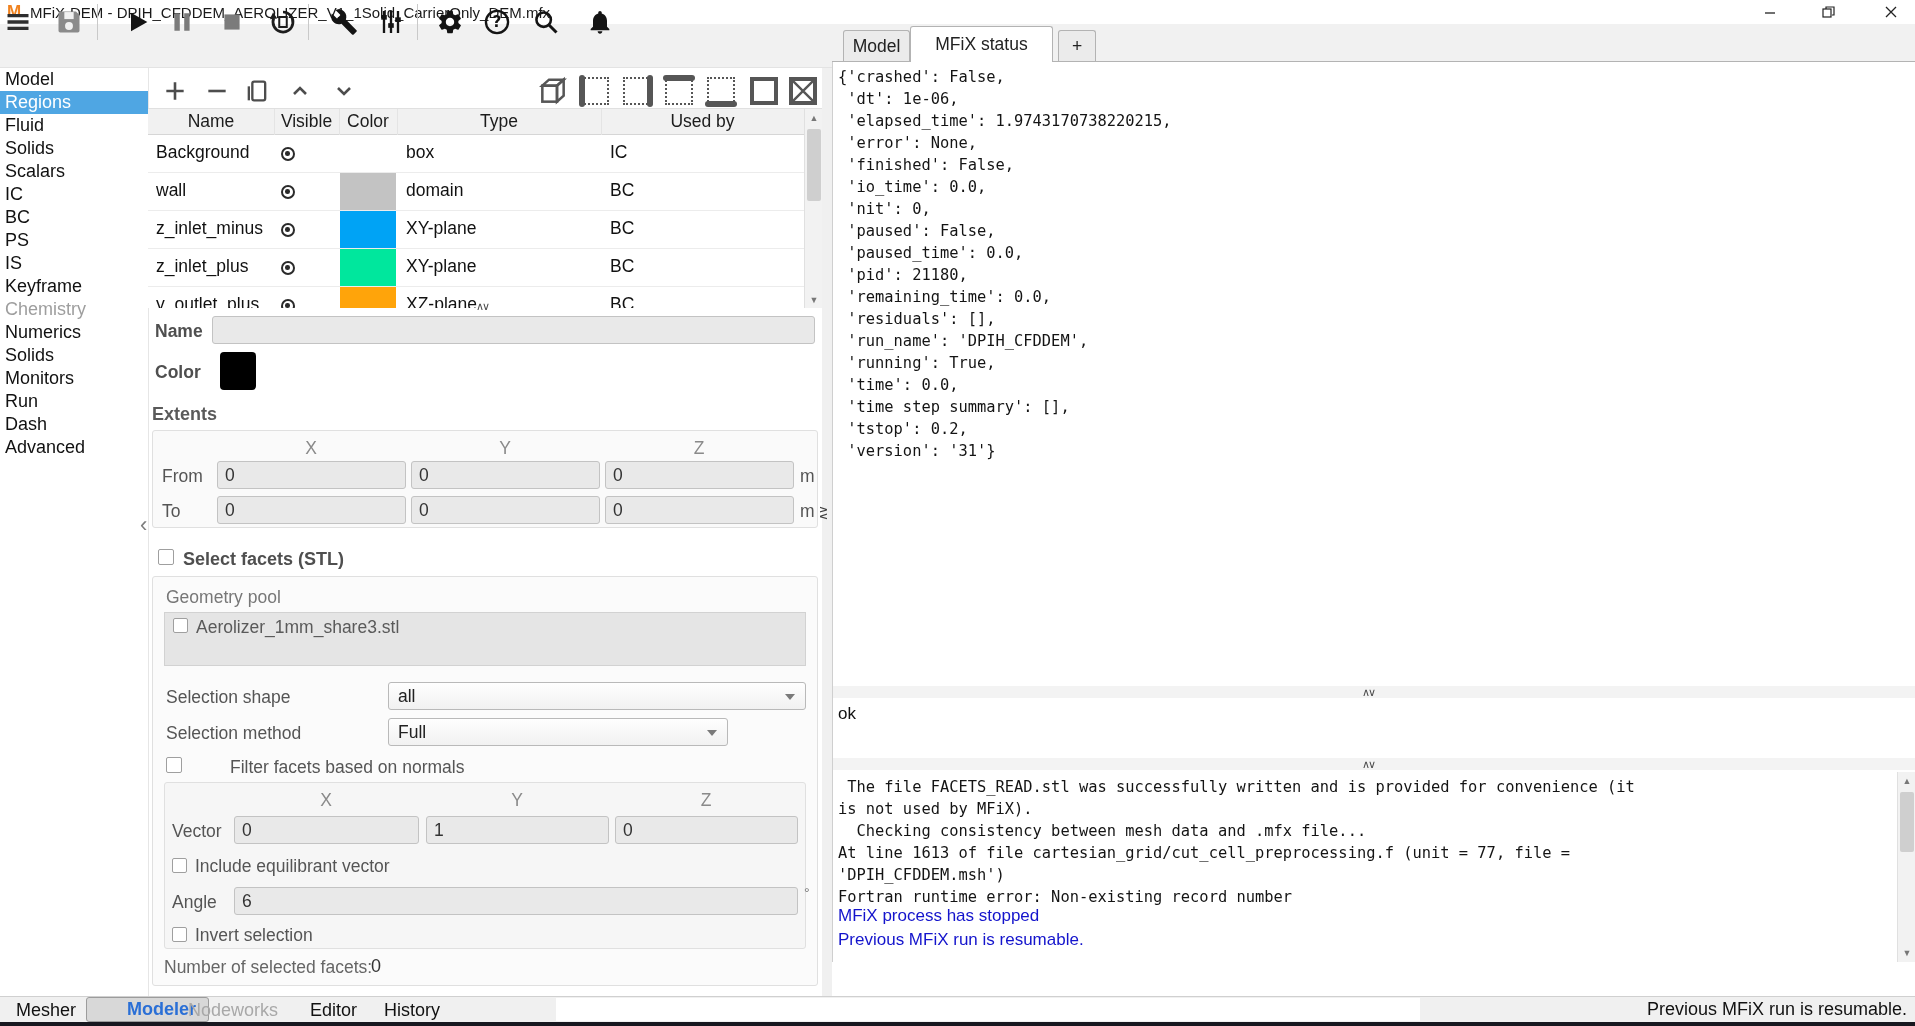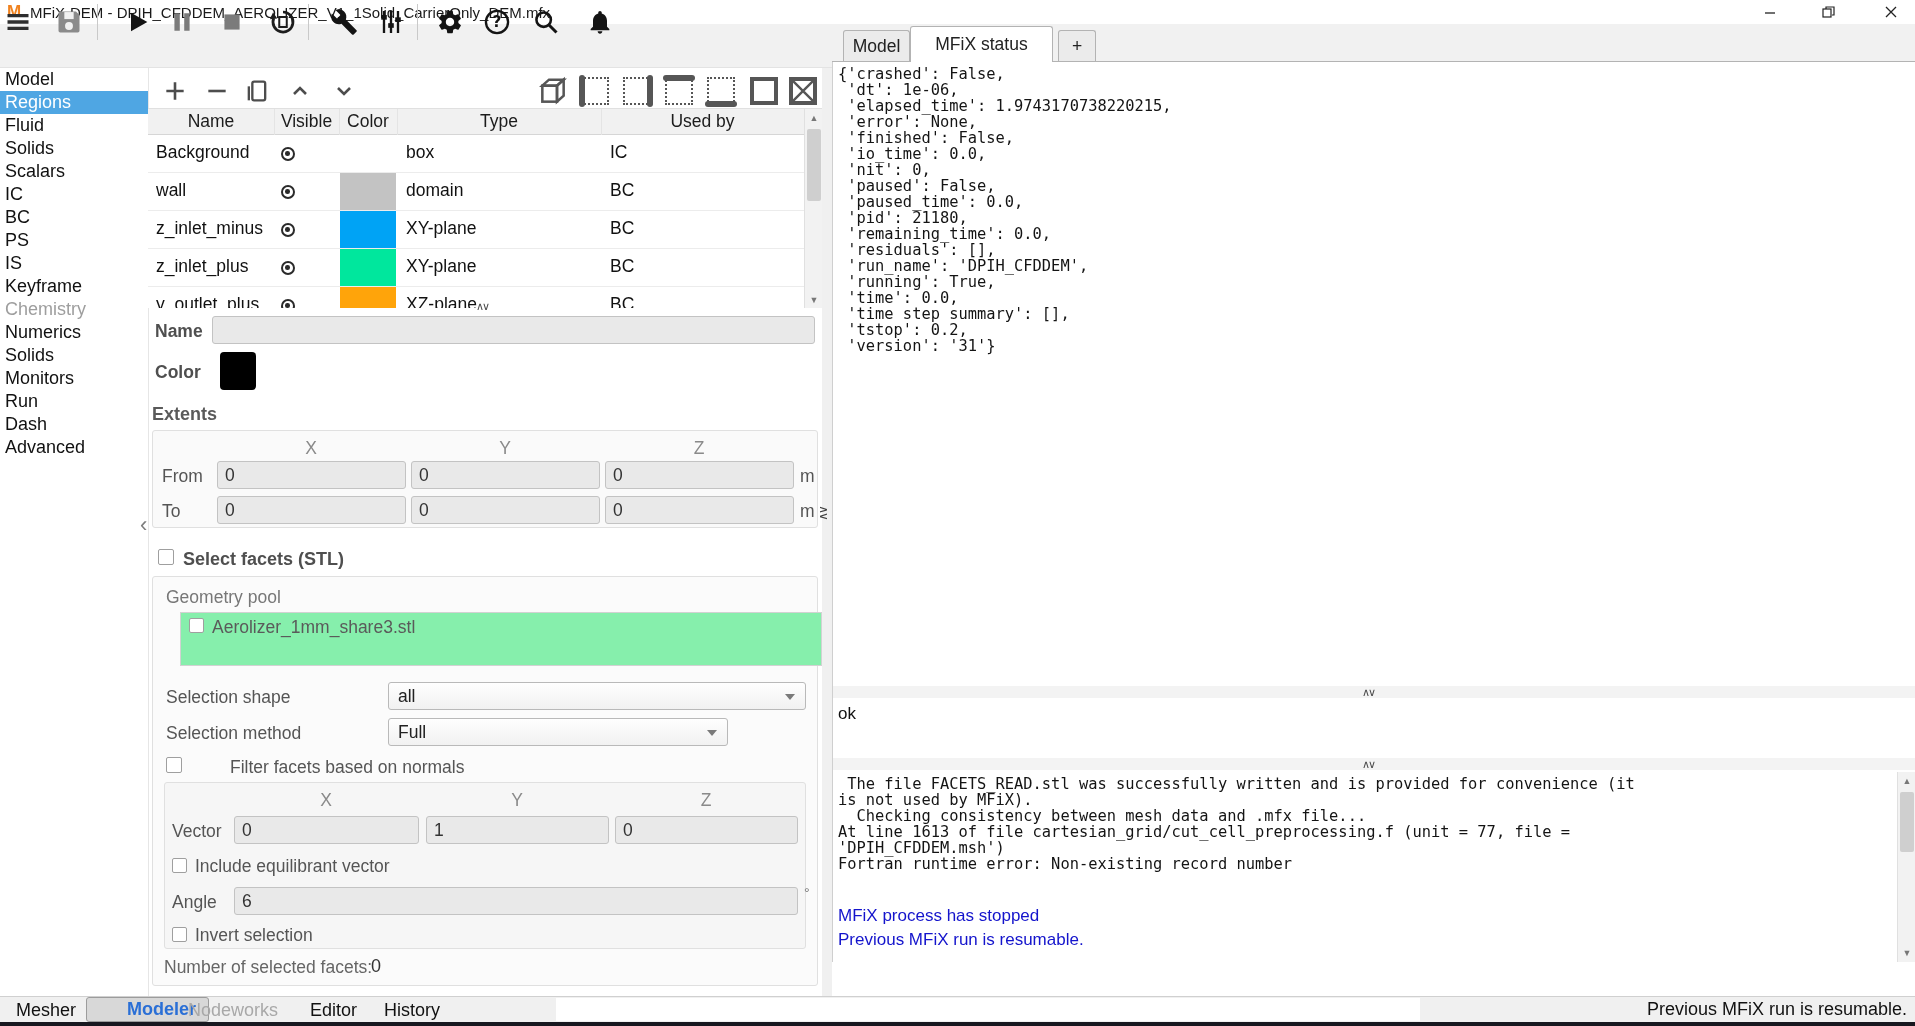--- a/index.html
+++ b/index.html
@@ -66,21 +66,21 @@
   .cb { position:absolute; width:16px; height:16px; background:#fff; border:1px solid #9f9f9f; border-radius:2px; }
   .combo { position:absolute; height:28px; background:linear-gradient(#fefefe,#f1f1f1); border:1px solid #b9b9b9; border-radius:3px; font-size:17.5px; color:#222; line-height:26px; padding-left:9px; }
   .combo .arr { position:absolute; right:10px; top:11px; width:0; height:0; border-left:5px solid transparent; border-right:5px solid transparent; border-top:6px solid #7a7a7a; }
   .unit { position:absolute; font-size:17.5px; color:#555; }
 
   
   .tab { position:absolute; font-size:17.5px; color:#222; text-align:center; border:1px solid #b3b3b3; border-bottom:none; border-radius:3px 3px 0 0; background:#ebebeb; }
   .tab.active { background:#fff; z-index:3; }
   .rp-topline { position:absolute; left:832px; top:61px; width:1083px; height:1px; background:#b3b3b3; z-index:1; }
   .rp-leftline { position:absolute; left:832px; top:61px; width:1px; height:901px; background:#cfcfcf; }
-  pre.mono { position:absolute; font-family:"DejaVu Sans Mono", monospace; font-size:15.4px; line-height:16px; color:#141414; }
+  pre.mono { position:absolute; font-family:"DejaVu Sans Mono", monospace; font-size:15.4px; line-height:22px; color:#141414; }
   .rsplit { position:absolute; left:833px; width:1082px; height:12px; background:#f3f3f3; }
   .console-link { position:absolute; font-size:17px; color:#1414cc; }
   .rp-scroll { position:absolute; left:1897px; top:772px; width:18px; height:190px; background:#f2f2f2; border-left:1px solid #e0e0e0; }
   .msg-footer { position:absolute; left:833px; top:962px; width:1082px; height:34px; background:#eeeeee; border-top:1px solid #d4d4d4;margin-top:35px; }
   .mf-txt { position:absolute; top:7px; font-size:17.5px; color:#8f8f8f; }
   .mf-txt.blue { color:#1414cc; }
   .mf-icon { position:absolute; top:7px; width:22px; height:22px; display:flex; align-items:center; justify-content:center; }
 
   
   .bottombar { position:absolute; left:0; top:996px; width:1915px; height:26px; background:#f0f0f0; border-top:1px solid #d0d0d0; }
@@ -360,21 +360,21 @@
   <div class="inp" style="left:217px;top:496px;width:189px;">0</div>
   <div class="inp" style="left:411px;top:496px;width:189px;">0</div>
   <div class="inp" style="left:605px;top:496px;width:189px;">0</div>
   <div class="unit" style="left:800px;top:501px;">m</div>
 
   <div class="cb" style="left:158px;top:549px;"></div>
   <div class="lblb" style="left:183px;top:549px;font-size:18px;">Select facets (STL)</div>
 
   <div class="gbox" style="left:152px;top:576px;width:666px;height:410px;background:#fbfbfb;"></div>
   <div class="lbl" style="left:166px;top:587px;color:#777;">Geometry pool</div>
-  <div style="position:absolute;left:180px;top:612px;width:642px;height:54px;background:#86efac;border:1px solid #d2d2d2;">
+  <div style="position:absolute;left:164px;top:612px;width:642px;height:54px;background:#e5e5e5;border:1px solid #d2d2d2;">
     <div class="cb" style="left:8px;top:5px;width:15px;height:15px;"></div>
     <div class="lbl" style="left:31px;top:4px;color:#5a5a5a;">Aerolizer_1mm_share3.stl</div>
   </div>
 
   <div class="lbl" style="left:166px;top:687px;">Selection shape</div>
   <div class="combo" style="left:388px;top:682px;width:418px;">
     <span>all</span>
     <span class="arr"></span>
   </div>
   <div class="lbl" style="left:166px;top:723px;">Selection method</div>

